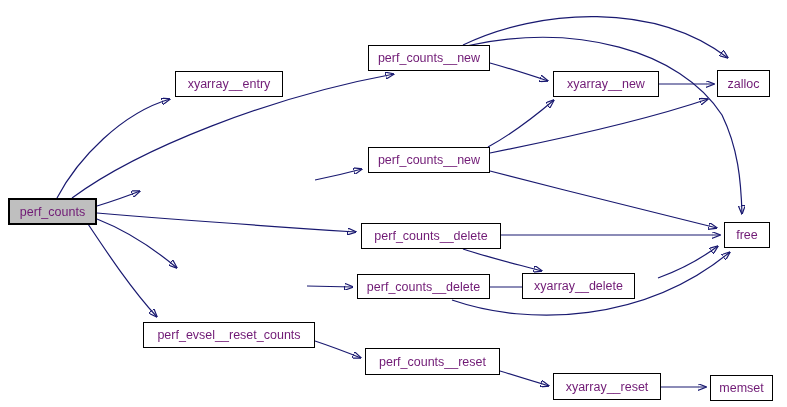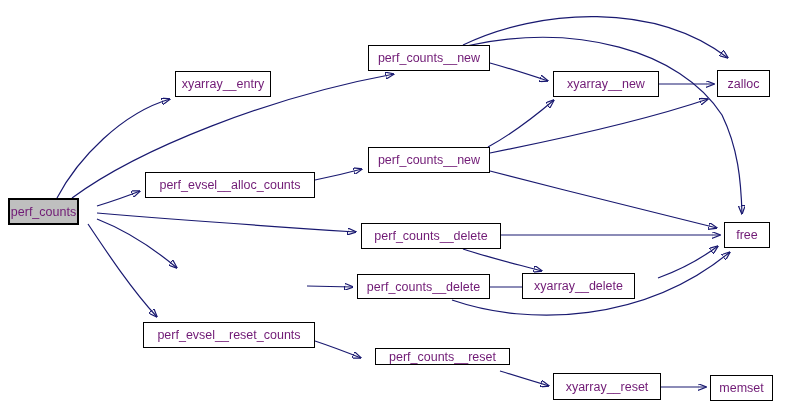--- a/index.html
+++ b/index.html
@@ -67,44 +67,43 @@
     <path d="M 307 286 L 353 287" marker-end="url(#arrow)"></path>
     <path d="M 490 287 L 541 287" marker-end="url(#arrow)"></path>
     <path d="M 452 300 C 530 327, 645 322, 730 252" marker-end="url(#arrow)"></path>
     <path d="M 658 278 C 680 270, 702 258, 718 246" marker-end="url(#arrow)"></path>
 
     <path d="M 315 341 C 330 346, 346 352, 361 358" marker-end="url(#arrow)"></path>
     <path d="M 500 371 C 516 376, 532 381, 549 386" marker-end="url(#arrow)"></path>
     <path d="M 661 387 L 706 387" marker-end="url(#arrow)"></path>
   </svg>
 
-  <div class="node root" style="left:8px;top:198px;width:71px;height:27px">perf_counts</div>
+  <div class="node root" style="left:8px;top:198px;width:89px;height:27px">perf_counts</div>
 
-  <div class="node" style="left:175px;top:71px;width:96px;height:26px">xyarray__entry</div>
+  <div class="node" style="left:175px;top:71px;width:108px;height:26px">xyarray__entry</div>
 
   <div class="node" style="left:368px;top:45px;width:122px;height:26px">perf_counts__new</div>
 
   <div class="node" style="left:553px;top:71px;width:106px;height:26px">xyarray__new</div>
 
   <div class="node" style="left:717px;top:70px;width:53px;height:27px">zalloc</div>
 
   <div class="node" style="left:368px;top:147px;width:122px;height:26px">perf_counts__new</div>
 
-  <div class="node" style="left:145px;top:172px;width:170px;height:26px">perf_evsel__alloc_counts</div>
 
   <div class="node" style="left:361px;top:223px;width:140px;height:26px">perf_counts__delete</div>
 
   <div class="node" style="left:724px;top:222px;width:46px;height:26px">free</div>
 
 
   <div class="node" style="left:357px;top:274px;width:133px;height:25px">perf_counts__delete</div>
 
   <div class="node" style="left:522px;top:273px;width:113px;height:26px">xyarray__delete</div>
 
   <div class="node" style="left:143px;top:322px;width:172px;height:26px">perf_evsel__reset_counts</div>
 
-  <div class="node" style="left:375px;top:348px;width:135px;height:17px">perf_counts__reset</div>
+  <div class="node" style="left:365px;top:348px;width:135px;height:27px">perf_counts__reset</div>
 
   <div class="node" style="left:553px;top:373px;width:108px;height:27px">xyarray__reset</div>
 
   <div class="node" style="left:710px;top:375px;width:63px;height:26px">memset</div>
 
 </div>
 
 </body></html>

